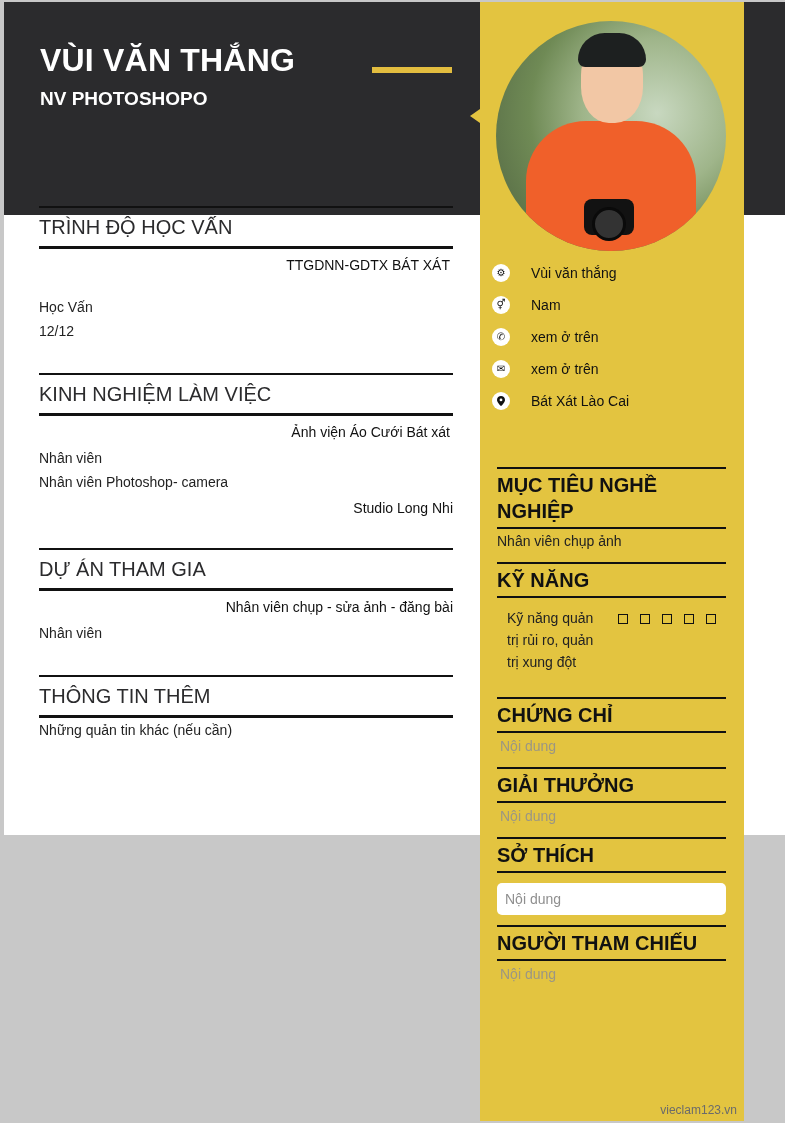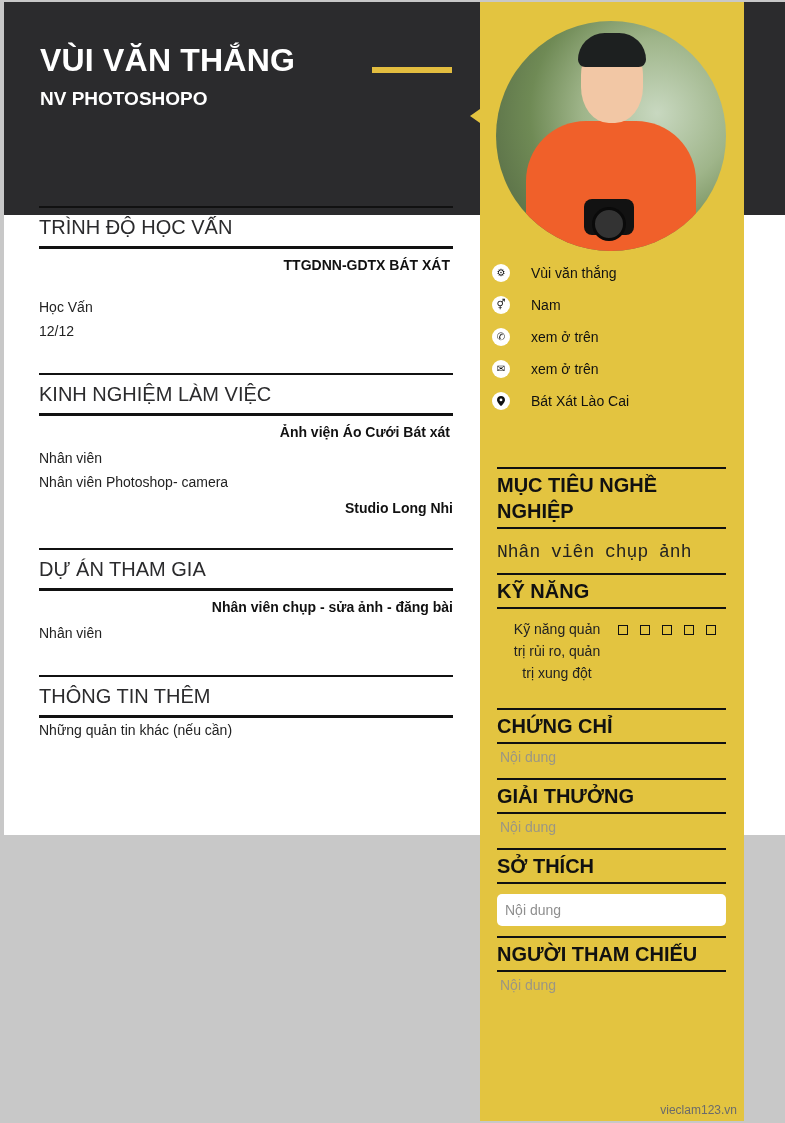--- a/index.html
+++ b/index.html
@@ -37,21 +37,21 @@
   }
 
   
   .left { position: absolute; left: 35px; top: 204px; width: 414px; }
   .sec-title {
     border-top: 2px solid #111; border-bottom: 3px solid #111;
     text-align: left; font-size: 20px; font-weight: normal; color: #2b2b2d;
     padding: 6px 0 6px 0; line-height: 26px;
   }
   .org {
-    text-align: right; font-size: 14px; font-weight: bold; color: #111;
+    text-align: right; font-size: 14px; font-weight: normal; color: #111;
     padding-right: 3px; line-height: 20px; margin-top: 6px;
   }
   .org.flush { padding-right: 0; }
   .line { font-size: 14px; color: #222; line-height: 24px; }
 
   
   .sidebar {
     position: absolute; left: 476px; top: 0; width: 264px; height: 1119px;
     background: #e3c440;
   }
@@ -91,24 +91,24 @@
     font-size: 10px; color: #111; line-height: 1;
   }
   .c-text { margin-left: 21px; font-size: 14px; color: #111; }
 
   .sb-sections { position: absolute; left: 17px; top: 465px; width: 229px; }
   .sb-title {
     border-top: 2px solid #111; border-bottom: 2px solid #111;
     font-size: 20px; font-weight: bold; color: #111;
     line-height: 26px; padding: 3px 0 3px 0;
   }
-  .sb-text { font-size: 18px; color: #222; line-height: 22px; padding-top: 12px; font-family: Liberation Mono, monospace; }
+  .sb-text { font-size: 14px; color: #222; line-height: 22px; padding-top: 1px; }
   .sb-placeholder { font-size: 14px; color: #8f8f8f; line-height: 22px; padding: 2px 0 0 3px; opacity: 0.85; }
   .skill-row { display: flex; padding: 9px 0 0 10px; }
-  .skill-name { width: 100px; font-size: 14px; color: #222; line-height: 22px; text-align: center; }
+  .skill-name { width: 100px; font-size: 14px; color: #222; line-height: 22px; }
   .skill-boxes { display: flex; gap: 12px; margin-left: 11px; margin-top: 7px; }
   .box { width: 8px; height: 8px; border: 1.5px solid #111; background: transparent; }
   .sb-input {
     margin-top: 10px; background: #fff; border-radius: 5px; height: 32px;
     display: flex; align-items: center; padding-left: 8px;
     font-size: 14px; color: #8f8f8f; margin-bottom: 10px;
   }
   .footer-brand {
     position: absolute; right: 7px; bottom: 4px; font-size: 12px; color: #6b6b6b;
   }

